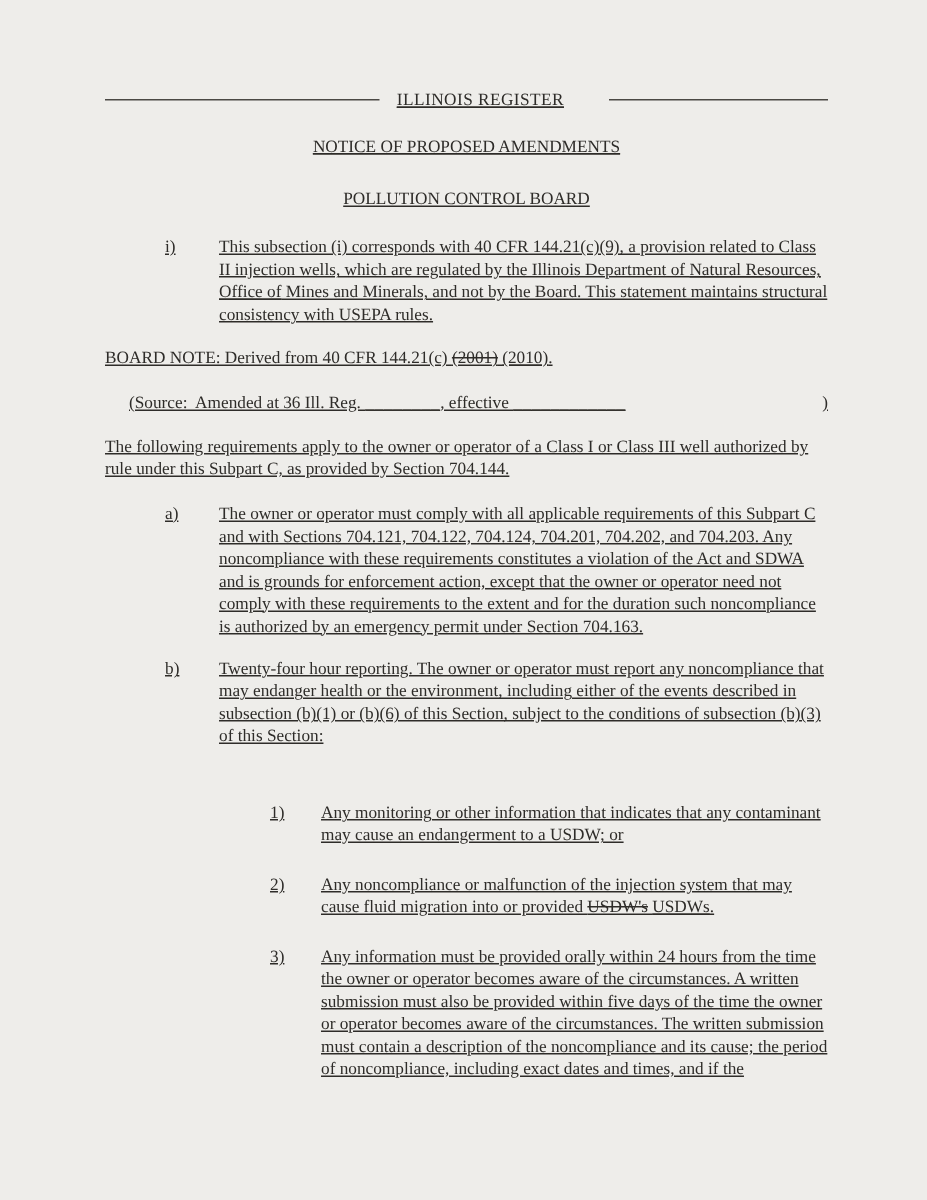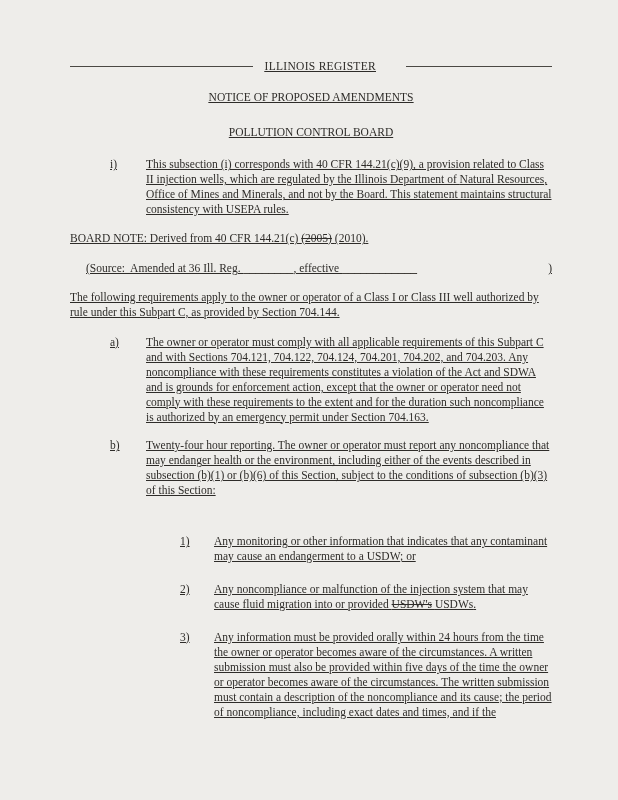--- a/index.html
+++ b/index.html
@@ -59,21 +59,21 @@
     <span class="notice-title">NOTICE OF PROPOSED AMENDMENTS</span>
   </div>
 
   <div class="center board-title">POLLUTION CONTROL BOARD</div>
 
   <div class="hang l1">
     <div class="label">i)</div>
     <div class="text"><span>This subsection (i) corresponds with 40 CFR 144.21(c)(9), a provision related to Class II injection wells, which are regulated by the Illinois Department of </span><span class="ins">Natural Resources, Office of</span><span> Mines and Minerals, and not by the Board.  This statement maintains structural consistency with USEPA rules.</span></div>
   </div>
 
-  <div class="board-note"><span>BOARD NOTE:  Derived from 40 CFR 144.21(c) </span><span class="strike">(2005)</span><span> </span><span class="ins">(2010)</span><span>.</span></div>
+  <div class="board-note"><span>BOARD NOTE:  Derived from 40 CFR 144.21(c) </span><span class="strike">(2001)</span><span> </span><span class="ins">(2010)</span><span>.</span></div>
 
   <div class="source-line"><span>(Source:  Amended at 36 Ill. Reg. </span><span class="blank">________</span><span>, effective </span><span class="blank">____________</span><span class="source-spacer"></span><span>)</span></div>
 
 
   <div class="intro">The following requirements apply to the owner or operator of a Class I or Class III well authorized by rule under this Subpart C, as provided by Section 704.144.</div>
 
   <div class="hang l1">
     <div class="label">a)</div>
     <div class="text">The owner or operator must comply with all applicable requirements of this Subpart C and with Sections 704.121, 704.122, 704.124, 704.201, 704.202, and 704.203.  Any noncompliance with these requirements constitutes a violation of the Act and SDWA and is grounds for enforcement action, except that the owner or operator need not comply with these requirements to the extent and for the duration such noncompliance is authorized by an emergency permit under Section 704.163.</div>
   </div>

